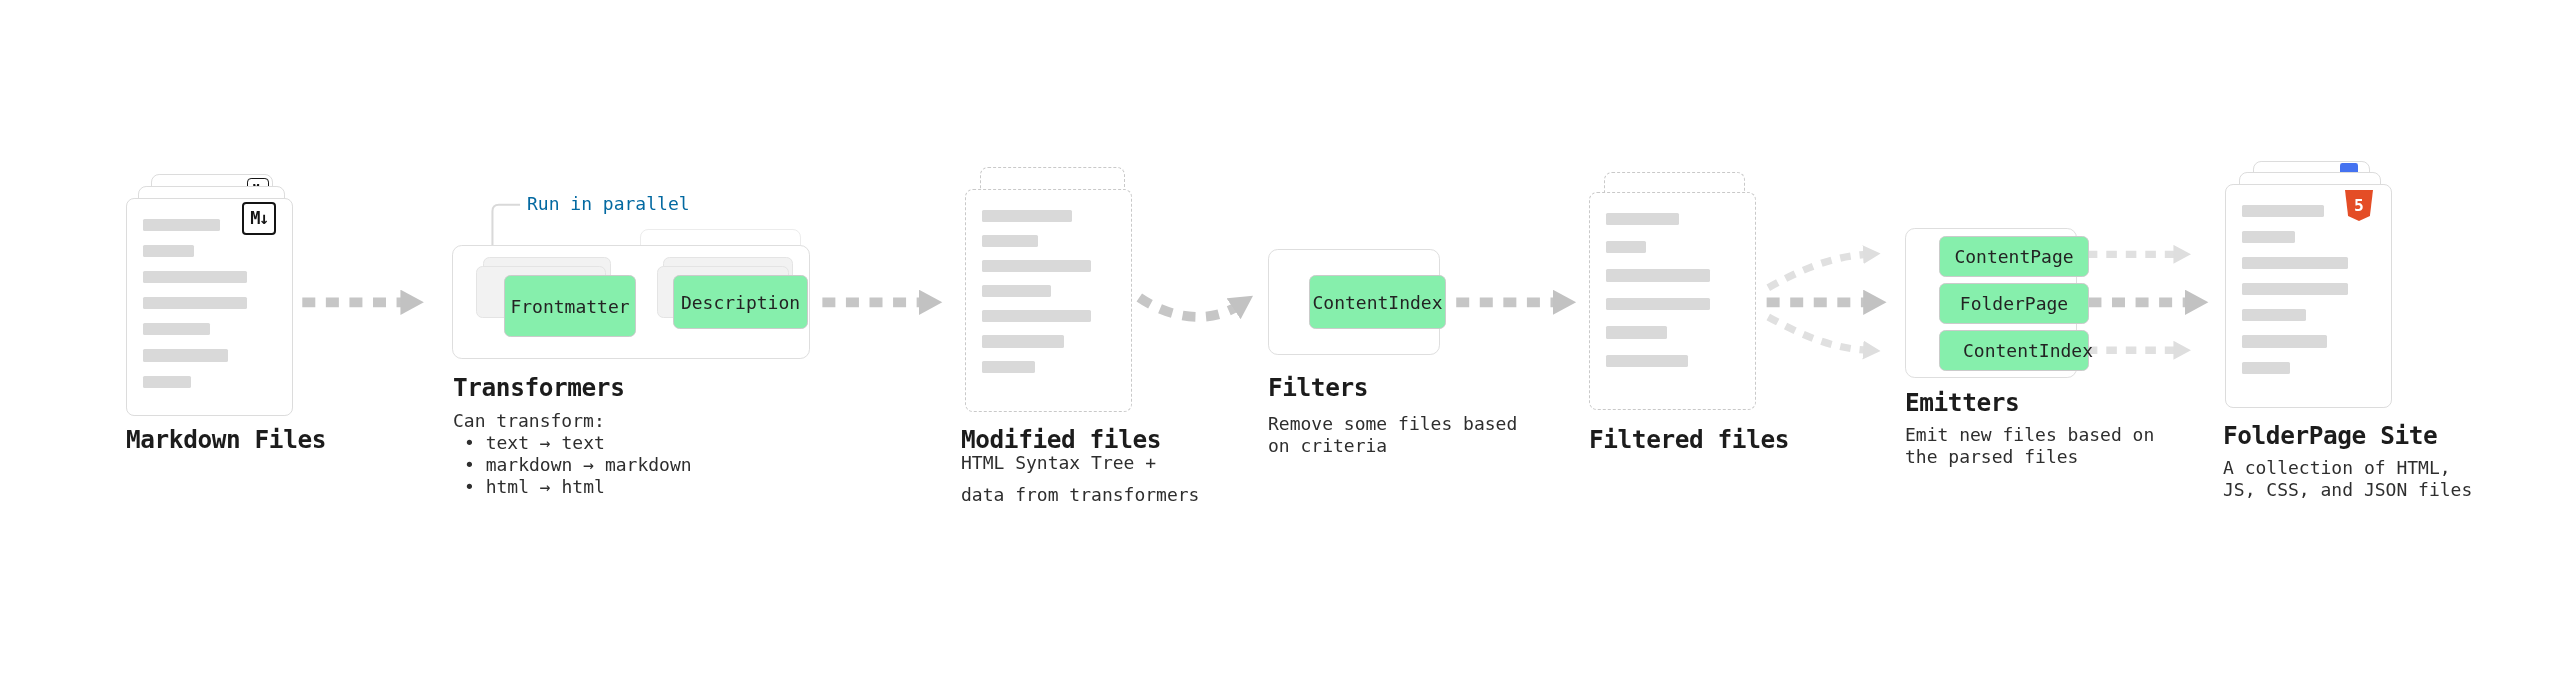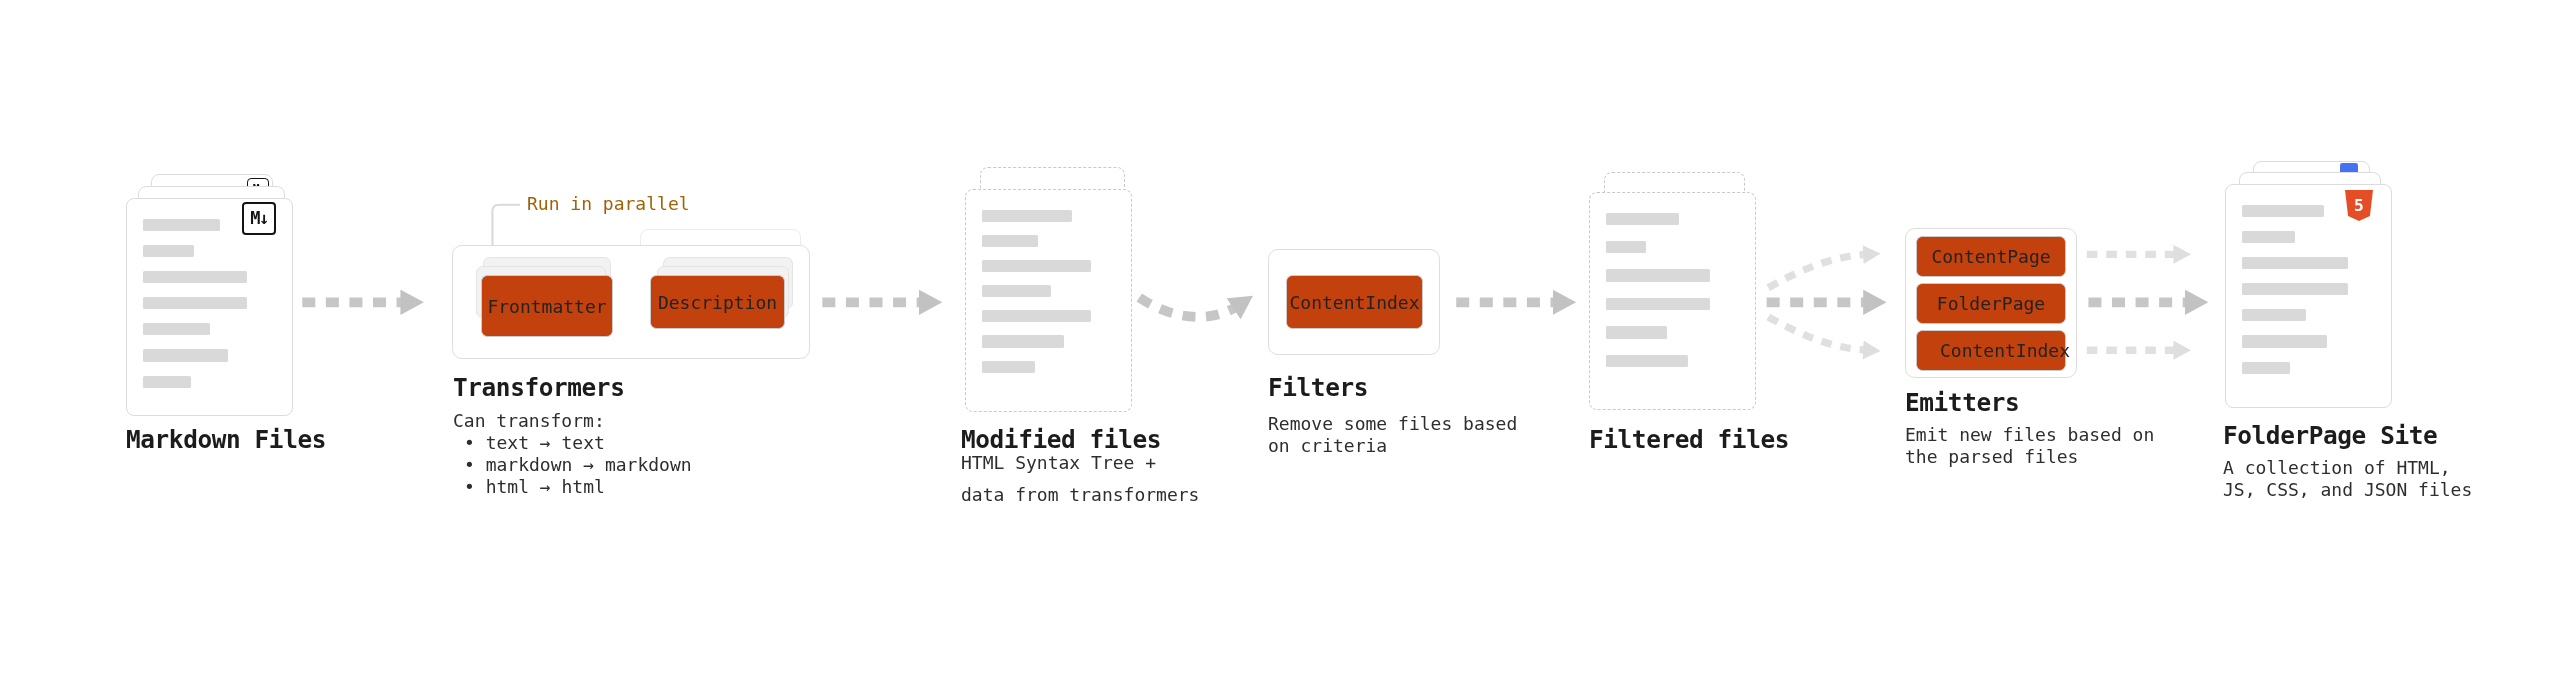--- a/index.html
+++ b/index.html
@@ -33,36 +33,37 @@
   }
   .ghost{
     position:absolute;background:#f2f2f2;
     border:0.8px solid #e4e4e4;border-radius:6.5px;box-sizing:border-box;
   }
   .ghost-outline{
     position:absolute;background:transparent;
     border:1.6px solid #ececec;border-radius:8.1px;box-sizing:border-box;
   }
   .btn{
-    position:absolute;background:#c2410c;
+    position:absolute;background:#86efac;
     border:0.8px solid #cbcbcb;border-radius:6.5px;
     display:flex;align-items:center;justify-content:center;
     font-size:18px;color:#232323;box-sizing:border-box;
     white-space:nowrap;
+    margin-left:23px;
   }
   .node-title{
     position:absolute;font-size:24.4px;font-weight:600;
     color:#1c1c1c;letter-spacing:-0.4px;white-space:nowrap;
   }
   .node-desc{
     position:absolute;font-size:18px;color:#2e2e2e;
     line-height:22px;white-space:pre;
   }
   .parallel-label{
-    position:absolute;font-size:18px;color:#a16207;white-space:nowrap;
+    position:absolute;font-size:18px;color:#0369a1;white-space:nowrap;
   }
   .md-badge{
     position:absolute;background:#ffffff;border:2.4px solid #141414;
     border-radius:4.1px;display:flex;align-items:center;justify-content:center;
     font-weight:700;color:#141414;box-sizing:border-box;letter-spacing:-1.6px;
   }
   .html5-badge{
     position:absolute;width:28px;height:31px;background:#e44d26;
     clip-path:polygon(0% 0%,100% 0%,89% 84%,50% 100%,11% 84%);
     display:flex;align-items:center;justify-content:center;

